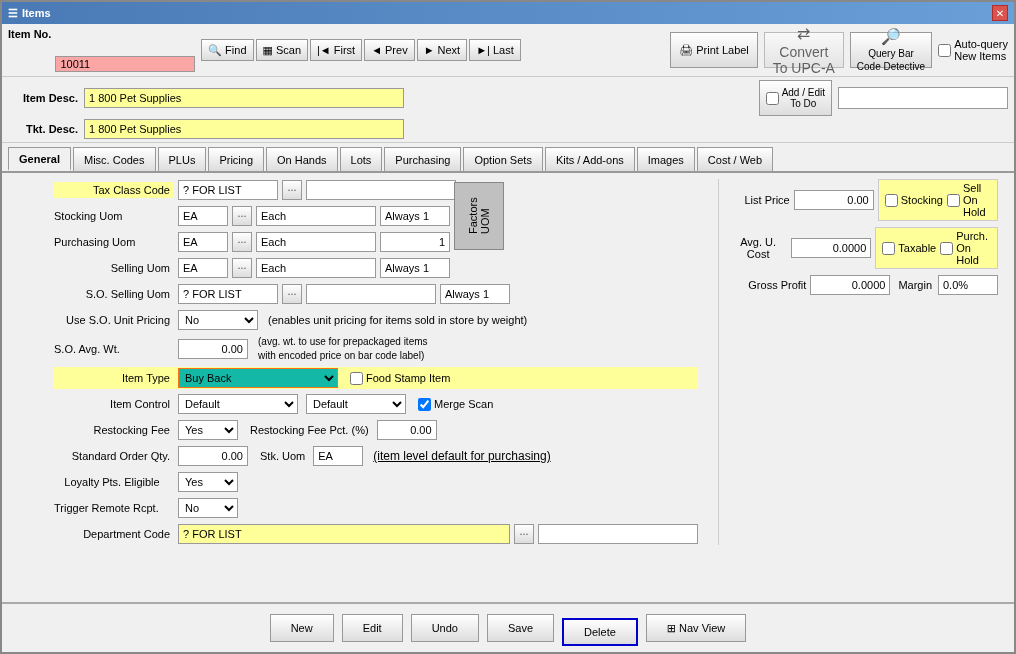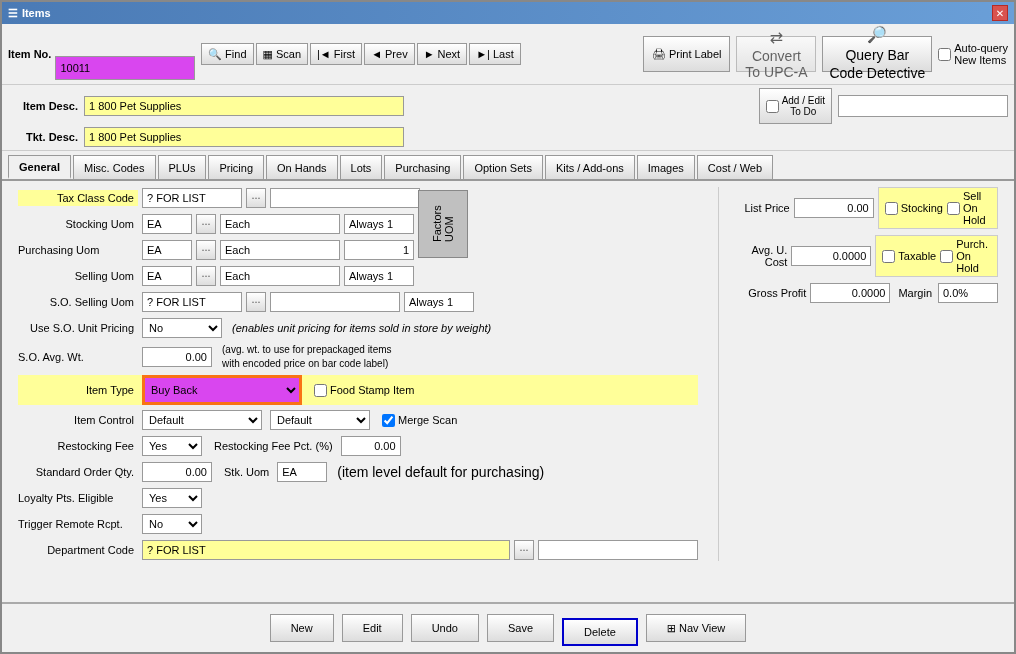--- a/index.html
+++ b/index.html
@@ -1,28 +1,28 @@
 <!DOCTYPE html>
 <html><head>
   <meta charset="utf-8">
   <style>
     * { box-sizing: border-box; margin: 0; padding: 0; font-family: 'Segoe UI', Tahoma, Arial, sans-serif; font-size: 11px; }
     body { background: #f0f0f0; }
     .window { width: 1016px; height: 654px; background: #f0f0f0; border: 2px solid #888; position: relative; display: flex; flex-direction: column; }
     .title-bar { background: linear-gradient(to right, #4a7ab5, #6a9fd8); color: white; padding: 3px 6px; display: flex; align-items: center; justify-content: space-between; height: 22px; }
     .title-bar-left { display: flex; align-items: center; gap: 4px; font-weight: bold; font-size: 11px; }
     .title-bar-close { background: #d9534f; border: 1px solid #b52b27; color: white; width: 16px; height: 16px; font-size: 10px; cursor: pointer; display: flex; align-items: center; justify-content: center; }
-    .field-row { display: flex; align-items: center; gap: 4px; }
+    .field-row { display: flex; gap: 4px; }
     .field-label { font-weight: bold; white-space: nowrap; }
-    .field-value-box { background: #d946ef; border: 1px solid #999; padding: 2px 4px; height: 24px; min-width: 140px; margin-top: 28px; }
+    .field-value-box { background: #fca5a5; border: 1px solid #999; padding: 2px 4px; height: 16px; min-width: 140px; margin-top: 28px; }
     .toolbar-btn { background: linear-gradient(to bottom, #fff, #ddd); border: 1px solid #999; padding: 2px 6px; height: 22px; cursor: pointer; display: flex; align-items: center; gap: 3px; white-space: nowrap; }
     .tabs { display: flex; background: #f0f0f0; padding: 4px 6px 0; border-bottom: 2px solid #999; gap: 2px; }
     .tab { border: 1px solid #999; background: linear-gradient(to bottom, #fff, #ddd); padding: 3px 10px; cursor: pointer; border-bottom: none; height: 24px; display: flex; align-items: center; }
     .tab.active { background: #f0f0f0; border-bottom: 2px solid #f0f0f0; margin-bottom: -2px; font-weight: bold; }
-    .tab-content { flex: 1; padding: 6px 16px; overflow: auto; }
+    .tab-content { flex: 1; padding: 6px 16px; overflow: auto; margin-left: 36px; }
     .form-row { display: flex; align-items: center; gap: 4px; min-height: 22px; }
     .select-sm { border: 1px solid #999; background: white; padding: 1px 2px; height: 20px; width: 80px; }
     .icon-btn { border: 1px solid #999; background: linear-gradient(to bottom, #fff, #ddd); width: 20px; height: 20px; cursor: pointer; display: flex; align-items: center; justify-content: center; font-size: 9px; }
     .checkbox-label { display: flex; align-items: center; gap: 3px; }
     .bottom-bar { background: #f0f0f0; border-top: 2px solid #aaa; padding: 6px; display: flex; align-items: center; justify-content: center; gap: 8px; }
     .bottom-btn { border: 1px solid #999; background: linear-gradient(to bottom, #fff, #ddd); padding: 4px 20px; height: 28px; cursor: pointer; font-size: 11px; }
     .bottom-btn.active { border: 2px solid #0000cc; margin-top: 8px; }
     .bottom-btn.nav { display: flex; align-items: center; gap: 3px; }
     .convert-btn { background: linear-gradient(to bottom, #fff, #ddd); border: 1px solid #999; padding: 2px 6px; height: 36px; cursor: pointer; display: flex; flex-direction: row; align-items: center; justify-content: center; gap: 3px; opacity: 0.7; }
     .add-edit-btn { background: linear-gradient(to bottom, #fff, #ddd); border: 1px solid #999; padding: 2px 6px; cursor: pointer; display: flex; align-items: center; gap: 3px; height: 36px; }
@@ -80,21 +80,21 @@
       <button class="print-label-btn">
         <span>🖨</span>
         <span>Print Label</span>
       </button>
       <button class="convert-btn" style="opacity:0.6; min-width:80px; flex-direction:column; gap:1px;">
         <span style="font-size:16px;">⇄</span>
         <span style="font-size:14px; text-align:center;">Convert<br>To UPC-A</span>
       </button>
       <button class="query-btn" style="min-width:80px;">
         <span style="font-size:16px;">🔎</span>
-        <span style="font-size:14px;">Query Bar<br>Code Detective</span>
+        <span style="font-size:10px;">Query Bar<br>Code Detective</span>
       </button>
       <div style="display:flex; flex-direction:column; gap:2px; align-items:flex-start;">
         <label class="checkbox-label">
           <input type="checkbox" style="">
           <span>Auto-query<br>New Items</span>
         </label>
       </div>
     </div>
   </div>
 
@@ -160,21 +160,21 @@
       <div style="flex:1; display:flex; flex-direction:column; gap:4px; padding-right:10px;">
 
         <div class="form-row">
           <span style="background:#ffff99; padding:2px 4px; width:120px; text-align:right; display:inline-block;">Tax Class Code</span>
           <input style="border: 1px solid rgb(153, 153, 153); background: white; padding: 2px 4px; height: 20px; width: 100px;" value="? FOR LIST">
           <button class="icon-btn">⋯</button>
           <input style="border: 1px solid rgb(153, 153, 153); background: white; padding: 2px 4px; height: 20px; width: 150px;" value="">
         </div>
 
         <div class="form-row">
-          <span style="width:120px; text-align:right; display:inline-block; padding-right:4px;">Stocking Uom</span>
+          <span style="width:120px; text-align:left; display:inline-block; padding-right:4px;">Stocking Uom</span>
           <input style="border: 1px solid rgb(153, 153, 153); background: white; padding: 2px 4px; height: 20px; width: 50px;" value="EA">
           <button class="icon-btn">⋯</button>
           <input style="border: 1px solid rgb(153, 153, 153); background: white; padding: 2px 4px; height: 20px; width: 120px;" value="Each">
           <input style="border: 1px solid rgb(153, 153, 153); background: white; padding: 2px 4px; height: 20px; width: 70px;" value="Always 1">
           <div style="width:50px; background:#c0c0c0; border:1px solid #888; height:68px; writing-mode:vertical-lr; transform:rotate(180deg); display:flex; align-items:center; justify-content:center; cursor:pointer; position:absolute; margin-left:400px;">
             <span style="font-size:11px; white-space:pre;">UOM
 Factors</span>
           </div>
         </div>
 
@@ -201,32 +201,32 @@
           <input style="border: 1px solid rgb(153, 153, 153); background: white; padding: 2px 4px; height: 20px; width: 130px;" value="">
           <input style="border: 1px solid rgb(153, 153, 153); background: white; padding: 2px 4px; height: 20px; width: 70px;" value="Always 1">
         </div>
 
         <div class="form-row">
           <span style="width:120px; text-align:right; display:inline-block; padding-right:4px;">Use S.O. Unit Pricing</span>
           <select class="select-sm">
             <option>No</option>
             <option>Yes</option>
           </select>
-          <span style="padding-left:6px;font-style:italic;">(enables unit pricing for items sold in store by weight)</span>
+          <span style="padding-left:6px;">(enables unit pricing for items sold in store by weight)</span>
         </div>
 
         <div class="form-row">
           <span style="width:120px; text-align:left; display:inline-block; padding-right:4px;">S.O. Avg. Wt.</span>
           <input style="border: 1px solid rgb(153, 153, 153); background: white; padding: 2px 4px; height: 20px; width: 70px; text-align: right;" value="0.00">
           <span style="padding-left:6px; font-size:10px; line-height:1.4;">(avg. wt. to use for prepackaged items<br>with encoded price on bar code label)</span>
         </div>
 
         <div class="form-row" style="background:#ffff99;">
           <span style="width:120px; text-align:right; display:inline-block; padding-right:4px; background:#ffff99;">Item Type</span>
-          <select style="border:3px solid #f97316; background:#d946ef; padding:1px 2px; height:30px; width:160px;">
+          <select style="border:1px solid #f97316; background:#14b8a6; padding:1px 2px; height:20px; width:160px;">
             <option>Buy Back</option>
             <option>Standard</option>
             <option>Service</option>
           </select>
           <label class="checkbox-label" style="padding-left:8px;">
             <input type="checkbox" style="">
             <span>Food Stamp Item</span>
           </label>
         </div>
 
@@ -252,26 +252,26 @@
           </select>
           <span style="padding-left:8px;">Restocking Fee Pct. (%)</span>
           <input style="border: 1px solid rgb(153, 153, 153); background: white; padding: 2px 4px; height: 20px; width: 60px; text-align: right; margin-left: 4px;" value="0.00">
         </div>
 
         <div class="form-row">
           <span style="width:120px; text-align:right; display:inline-block; padding-right:4px;">Standard Order Qty.</span>
           <input style="border: 1px solid rgb(153, 153, 153); background: white; padding: 2px 4px; height: 20px; width: 70px; text-align: right;" value="0.00">
           <span style="padding-left:8px;">Stk. Uom</span>
           <input style="border: 1px solid rgb(153, 153, 153); background: white; padding: 2px 4px; height: 20px; width: 50px; margin-left: 4px;" value="EA">
-          <span style="padding-left:6px; font-size:14px;">(item level default
+          <span style="padding-left:6px; font-size:12px;text-decoration:underline;">(item level default
 for purchasing)</span>
         </div>
 
         <div class="form-row">
-          <span style="width:120px; text-align:left; display:inline-block; padding-right:4px;">Loyalty Pts. Eligible</span>
+          <span style="width:120px; text-align:center; display:inline-block; padding-right:4px;">Loyalty Pts. Eligible</span>
           <select style="border:1px solid #999; background:white; padding:1px 2px; height:20px; width:60px;">
             <option>Yes</option>
             <option>No</option>
           </select>
         </div>
 
         <div class="form-row">
           <span style="width:120px; display:inline-block; padding-right:4px;">Trigger Remote Rcpt.</span>
           <select style="border:1px solid #999; background:white; padding:1px 2px; height:20px; width:60px;">
             <option>No</option>
@@ -299,21 +299,21 @@
               <span>Stocking</span>
             </label>
             <label class="checkbox-label">
               <input type="checkbox" style="">
               <span>Sell On Hold</span>
             </label>
           </div>
         </div>
 
         <div style="display:flex; align-items:center; gap:4px;">
-          <span style="width:80px; text-align:right;">Avg. U. Cost</span>
+          <span style="width:80px; text-align:center;">Avg. U. Cost</span>
           <input style="border: 1px solid rgb(153, 153, 153); background: white; padding: 2px 4px; height: 20px; width: 80px; text-align: right;" value="0.0000">
           <div style="display:flex; gap:4px; background:#ffff99; border:1px solid #ccc; padding:2px 6px;">
             <label class="checkbox-label">
               <input type="checkbox" style="">
               <span>Taxable</span>
             </label>
             <label class="checkbox-label">
               <input type="checkbox" style="">
               <span>Purch. On Hold</span>
             </label>

